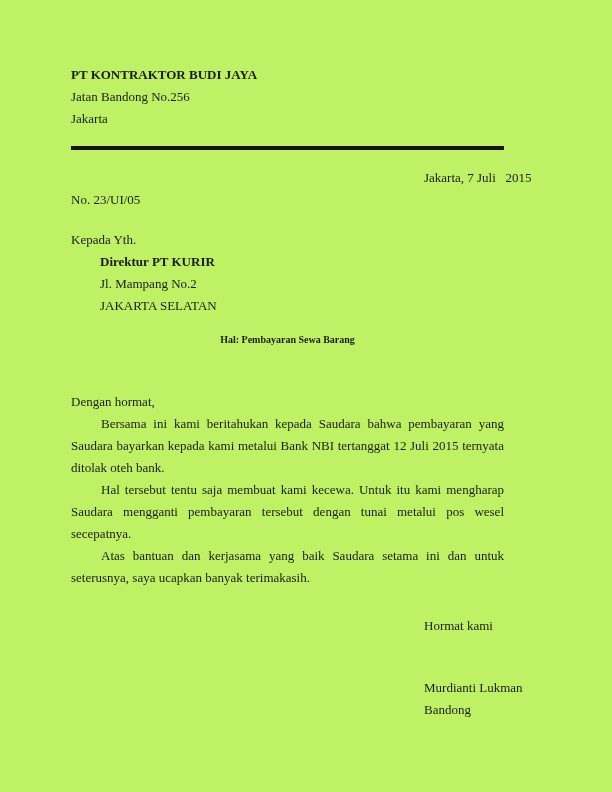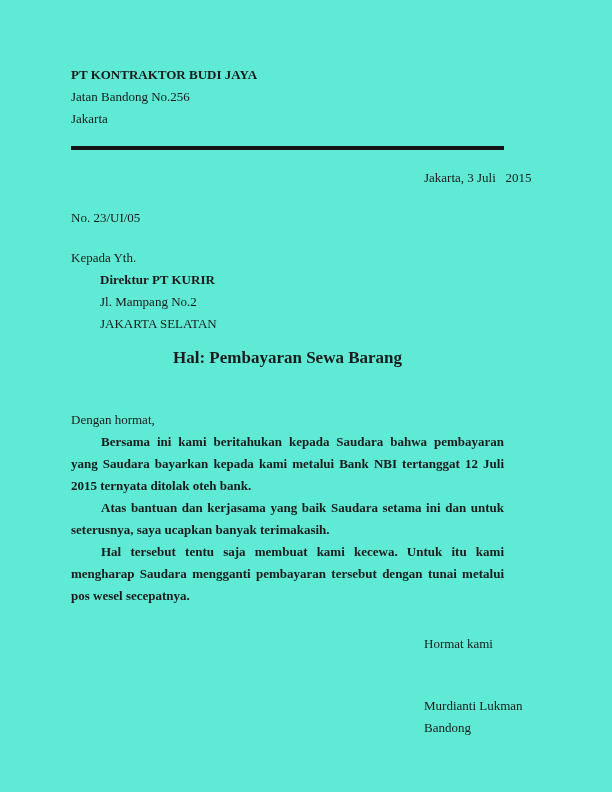--- a/index.html
+++ b/index.html
@@ -7,21 +7,21 @@
   body {
     width: 612px;
     height: 792px;
     font-family: "Liberation Serif", "DejaVu Serif", serif;
     color: #1b1b1b;
     overflow: hidden;
   }
   .page {
     width: 612px;
     height: 792px;
-    background: #5eead4;
+    background: #bef264;
     padding: 64px 108px 0 71px;
   }
   .line {
     font-size: 13px;
     line-height: 22px;
     white-space: pre;
   }
   .bold { font-weight: bold; }
 
   
@@ -34,82 +34,81 @@
     border: none;
     margin-top: 16px;
     margin-bottom: 0;
   }
 
   
   .right-col { margin-left: 353px; }
 
   .date-line { margin-top: 17px; }
 
-  .ref-line { margin-top: 18px; }
+  .ref-line { }
 
   .recipient-block { margin-top: 18px; }
   .recipient-indent { padding-left: 29px; }
 
   .subject-line {
     margin-top: 12px;
     text-align: center;
     font-weight: bold;
-    font-size: 17px;
+    font-size: 10px;
     line-height: 22px;
   }
 
   .greeting-line { margin-top: 40px; }
 
   .paragraph {
     font-size: 13px;
     line-height: 22px;
     text-align: justify;
     text-indent: 30px;
-    font-weight: bold;
   }
 
   .closing-block { margin-top: 26px; }
   .closing-name-block { margin-top: 40px; }
 </style>
 </head>
 <body>
 
 <div class="page">
 
   <div class="sender-block">
     <div class="line bold">PT KONTRAKTOR BUDI JAYA</div>
     <div class="line">Jatan Bandong No.256</div>
     <div class="line">Jakarta</div>
   </div>
 
   <div class="rule"></div>
 
   <div class="right-col date-line">
-    <div class="line">Jakarta, 3 Juli   2015</div>
+    <div class="line">Jakarta, 7 Juli   2015</div>
   </div>
 
   <div class="ref-line">
     <div class="line">No. 23/UI/05</div>
   </div>
 
   <div class="recipient-block">
     <div class="line">Kepada Yth.</div>
     <div class="line bold recipient-indent">Direktur PT KURIR</div>
     <div class="line recipient-indent">Jl. Mampang No.2</div>
     <div class="line recipient-indent">JAKARTA SELATAN</div>
   </div>
 
   <div class="subject-line">Hal: Pembayaran Sewa Barang</div>
 
   <div class="line greeting-line">Dengan hormat,</div>
 
   <div class="body-block">
     <p class="paragraph">Bersama ini kami beritahukan kepada Saudara bahwa pembayaran yang Saudara bayarkan kepada kami metalui Bank NBI tertanggat 12 Juli 2015 ternyata ditolak oteh bank.</p>
+    <p class="paragraph">Hal tersebut tentu saja membuat kami kecewa. Untuk itu kami mengharap Saudara mengganti pembayaran tersebut dengan tunai metalui pos wesel secepatnya.</p>
     <p class="paragraph">Atas bantuan dan kerjasama yang baik Saudara setama ini dan untuk seterusnya, saya ucapkan banyak terimakasih.</p>
-    <p class="paragraph">Hal tersebut tentu saja membuat kami kecewa. Untuk itu kami mengharap Saudara mengganti pembayaran tersebut dengan tunai metalui pos wesel secepatnya.</p>
   </div>
 
   <div class="right-col closing-block">
     <div class="line">Hormat kami</div>
     <div class="closing-name-block">
       <div class="line">Murdianti Lukman</div>
       <div class="line">Bandong</div>
     </div>
   </div>
 

